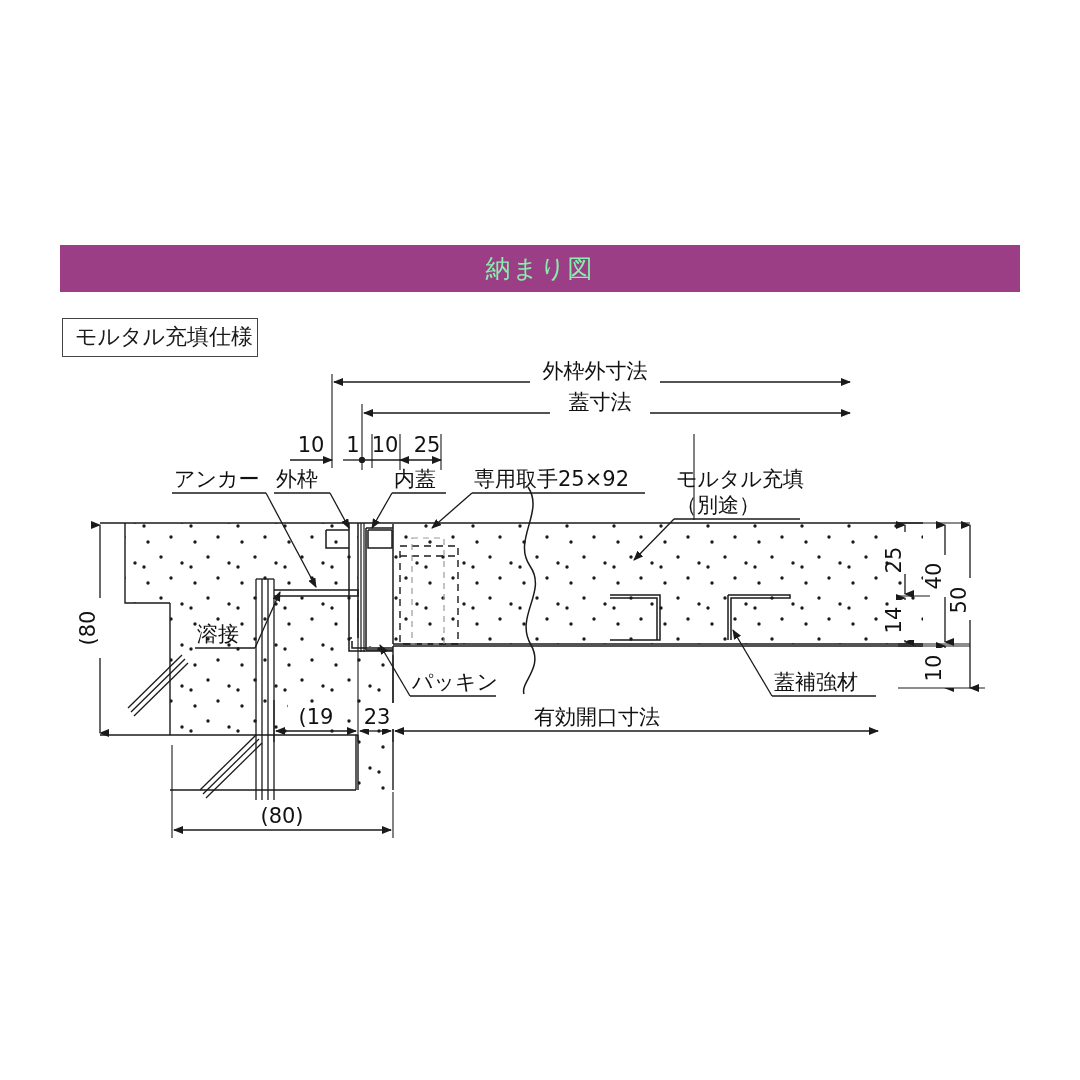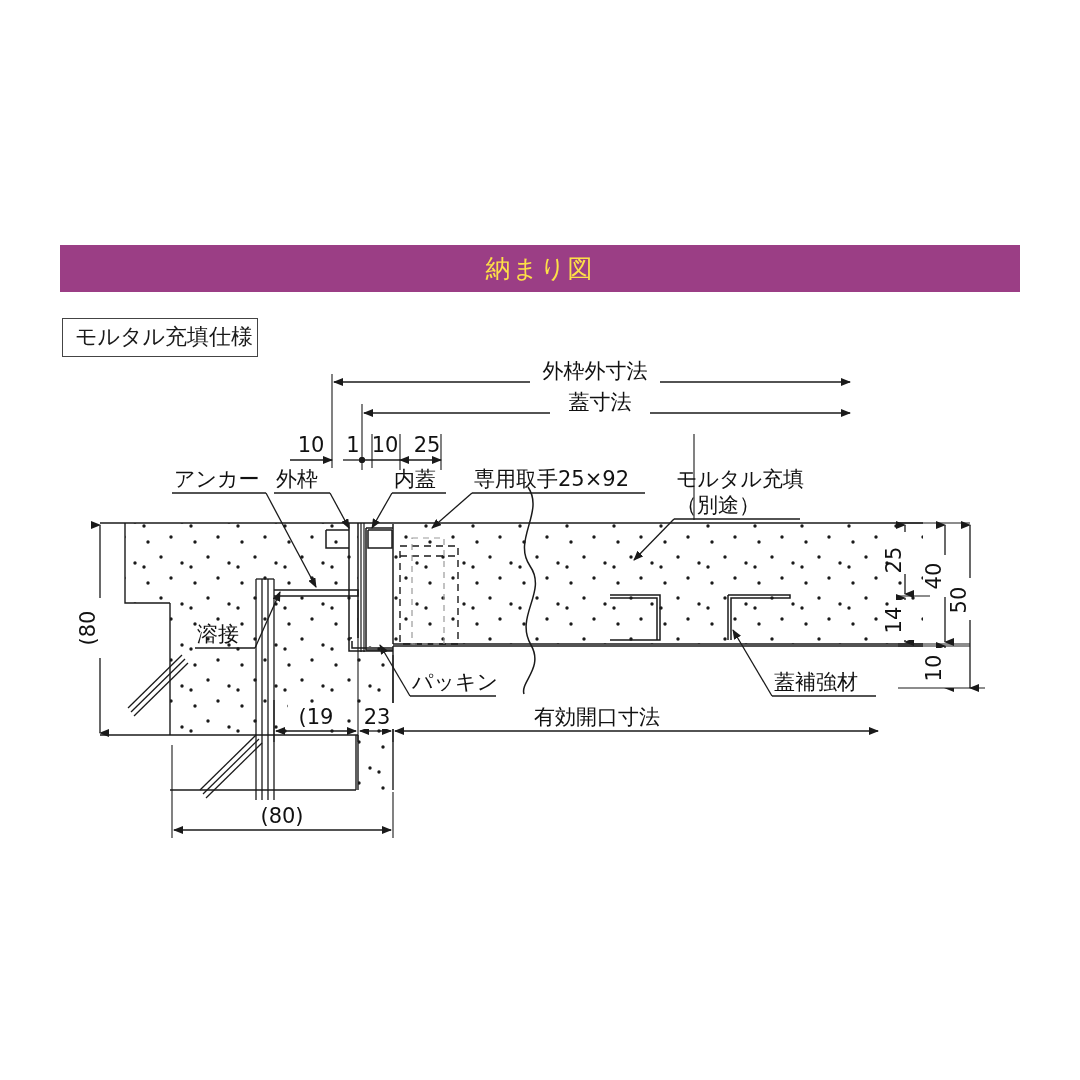--- a/index.html
+++ b/index.html
@@ -20,21 +20,21 @@
     left: 60px;
     top: 245px;
     width: 960px;
     height: 47px;
     background: #9b3e85;
     display: flex;
     align-items: center;
     justify-content: center;
   }
   #titlebar .t {
-    color: #fde047;
+    color: #86efac;
     font-size: 25px;
     letter-spacing: 2px;
     font-family: Liberation Sans, sans-serif;
   }
   #specbox {
     position: absolute;
     left: 62px;
     top: 318px;
     padding: 5px 4px 7px 12px;
     border: 1.6px solid #444444;

